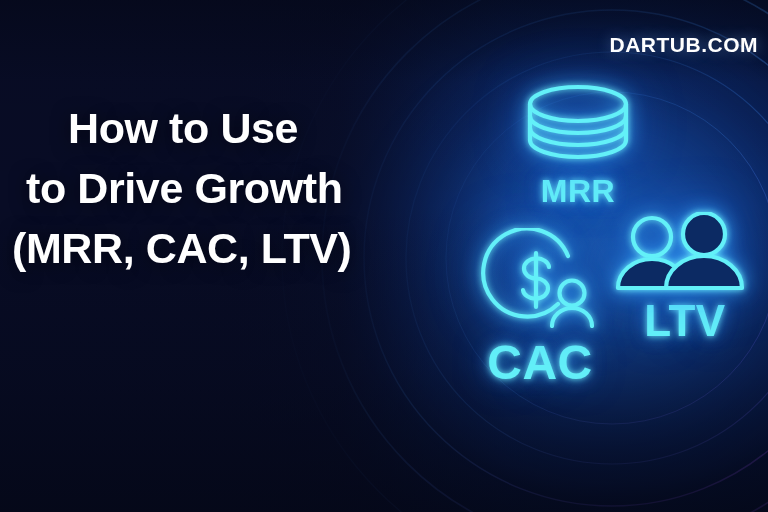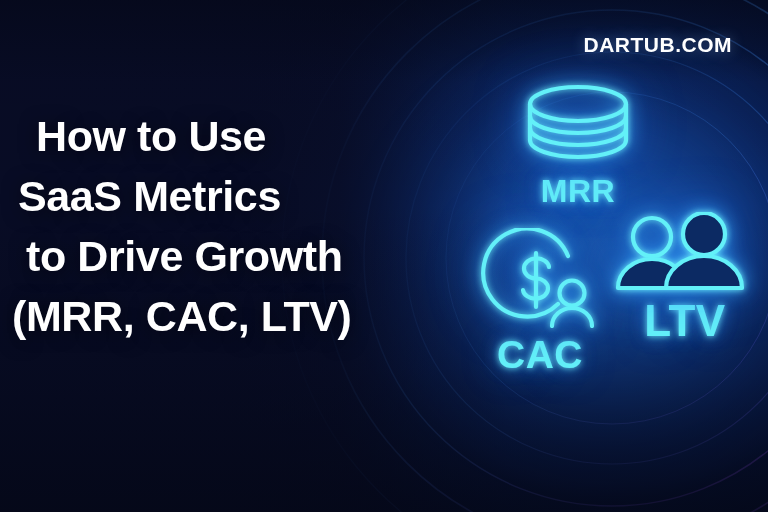--- a/index.html
+++ b/index.html
@@ -57,21 +57,21 @@
         rgba(16,60,150,0.18) 55%,
         rgba(10,36,108,0.05) 76%,
         rgba(0,0,0,0) 100%);
     filter: blur(6px);
   }
   .rings { position: absolute; inset: 0; }
 
   
   .logo {
     position: absolute;
-    right: 36px;
+    right: 10px;
     top: 33px;
     color: #ffffff;
     font-size: 21px;
     font-weight: bold;
     letter-spacing: 0.5px;
     text-shadow: 0 0 14px rgba(140,190,255,0.45);
   }
 
   
   .headline {
@@ -80,21 +80,21 @@
     top: 98px;
     width: 420px;
     color: #ffffff;
     font-size: 43px;
     font-weight: bold;
     line-height: 60px;
     letter-spacing: -0.4px;
     text-shadow: 0 2px 18px rgba(0,0,0,0.55);
   }
   .headline .tl { display: block; white-space: nowrap; }
-  .tl-1 { padding-left: 36px; margin-top: 8px; }
+  .tl-1 { padding-left: 68px; }
   .tl-2 { padding-left: 18px; }
   .tl-3 { padding-left: 12px; }
   .tl-4 { padding-left: 26px; }
 
   
   .cluster { position: absolute; inset: 0; pointer-events: none; }
   .metric { position: absolute; text-align: center; }
   .metric .glyph { display: block; }
   .metric .cap {
     display: block;
@@ -102,21 +102,21 @@
     font-weight: bold;
     letter-spacing: 0.5px;
     text-shadow:
       0 0 6px rgba(110,240,250,0.95),
       0 0 16px rgba(60,170,255,0.75),
       0 0 34px rgba(30,120,255,0.55);
   }
   .m-mrr { left: 478px; top: 82px; width: 200px; }
   .m-mrr .cap { font-size: 32px; line-height: 46px; margin-top: 2px; }
   .m-cac { left: 440px; top: 228px; width: 200px; }
-  .m-cac .cap { font-size: 39px; line-height: 46px; margin-top: 0px; }
+  .m-cac .cap { font-size: 48px; line-height: 46px; margin-top: 8px; }
   .m-ltv { left: 600px; top: 212px; width: 170px; }
   .m-ltv .cap { font-size: 44px; line-height: 46px; margin-top: 0px; }
 
   .neon { filter: drop-shadow(0 0 3px rgba(110,240,250,0.95))
                   drop-shadow(0 0 9px rgba(60,175,255,0.8))
                   drop-shadow(0 0 22px rgba(30,120,255,0.5)); }
 </style>
 </head>
 <body>
 
@@ -154,21 +154,20 @@
     </g>
   </svg>
 
   <div class="bg-left-fade"></div>
   <div class="bg-bottom-fade"></div>
 
   <div class="logo">DARTUB.COM</div>
 
   <div class="headline">
     <span class="tl tl-1">How to Use</span>
-    <span class="tl tl-2">SaaS Metrics</span>
     <span class="tl tl-4">to Drive Growth</span>
     <span class="tl tl-3">(MRR, CAC, LTV)</span>
   </div>
 
   <div class="cluster">
 
     <div class="metric m-mrr">
       <span class="glyph">
         <svg class="neon" width="200" height="80" viewBox="0 0 200 80">
           <g fill="none" stroke="#63f0f8" stroke-width="4.2" stroke-linecap="round" stroke-linejoin="round">

